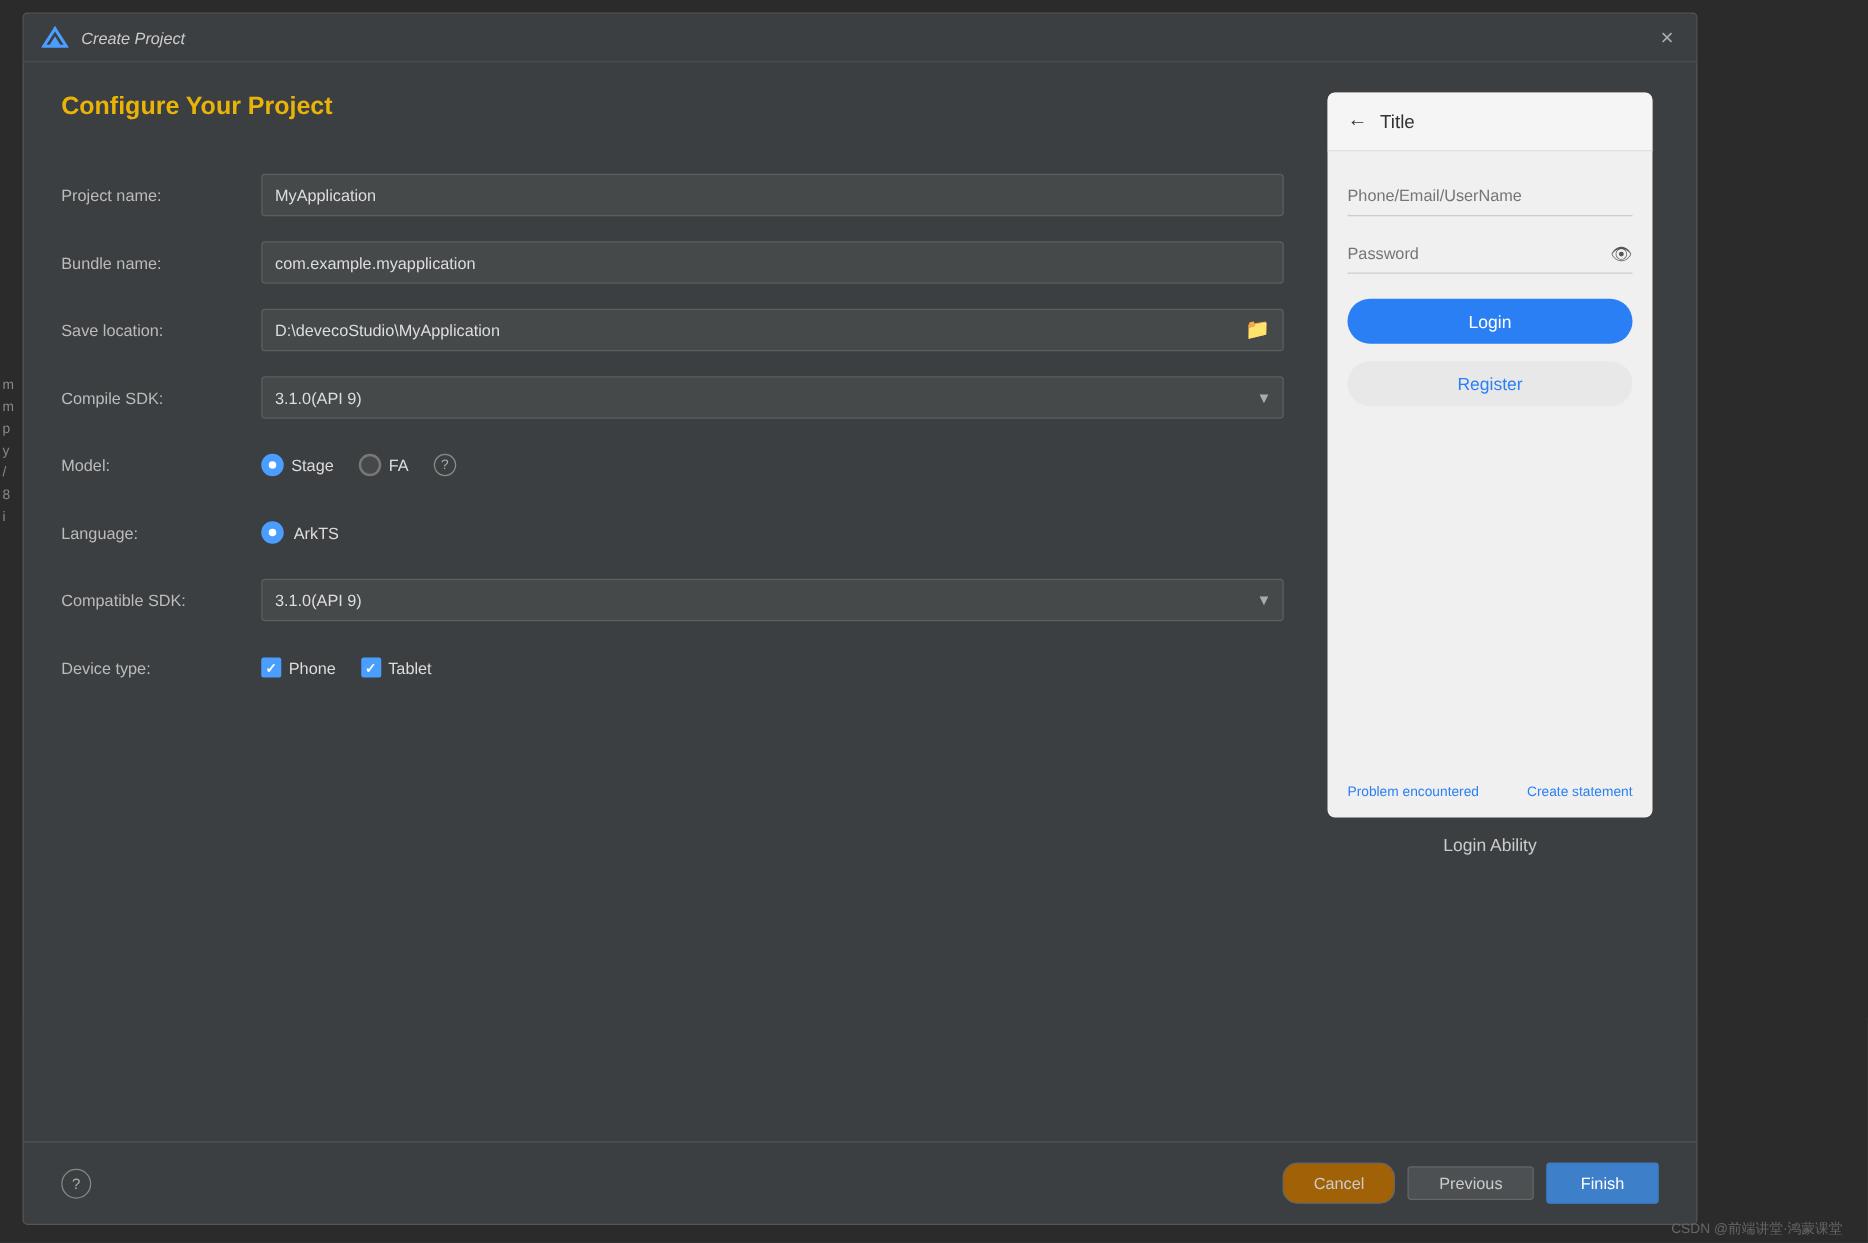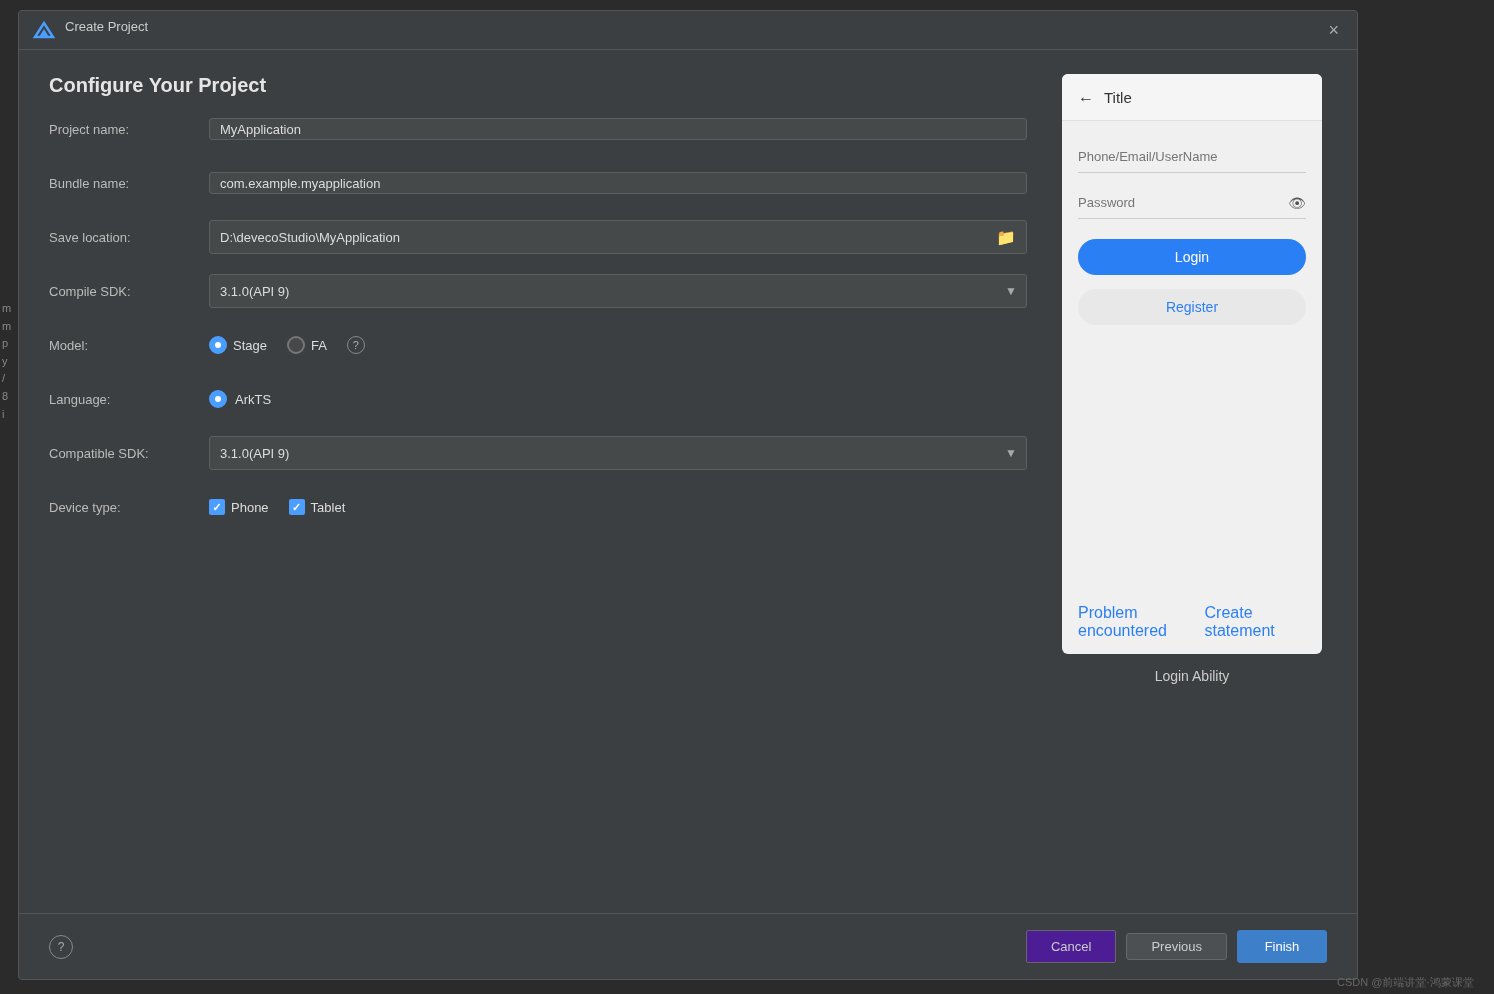--- a/index.html
+++ b/index.html
@@ -52,22 +52,23 @@
       justify-content: space-between;
       padding: 8px 14px;
       background: #3c3f41;
       border-bottom: 1px solid #555;
       border-radius: 4px 4px 0 0;
       min-height: 38px;
     }
 
     .title-bar-left {
       display: flex;
-      align-items: flex-start;
+      align-items: center;
       gap: 10px;
+      font-style: italic;
     }
 
     .app-icon {
       width: 22px;
       height: 22px;
     }
 
     .title-text {
       color: #ccc;
       font-size: 13px;
@@ -93,24 +94,24 @@
 
     
     .form-area {
       flex: 1;
       display: flex;
       flex-direction: column;
       gap: 0;
     }
 
     .page-heading {
-      color: #e5e5e5;
+      color: #eab308;
       font-size: 20px;
       font-weight: 600;
-      margin-bottom: 14px;
+      margin-bottom: 41px;
     }
 
     .form-row {
       display: flex;
       align-items: center;
       margin-bottom: 18px;
       min-height: 36px;
     }
 
     .form-label {
@@ -122,21 +123,21 @@
 
     .form-input {
       flex: 1;
       background: #45494a;
       border: 1px solid #5a5f60;
       border-radius: 3px;
       color: #ddd;
       font-size: 13px;
       padding: 6px 10px;
       outline: none;
-      height: 22px;
+      height: 34px;
     }
 
     .input-with-icon {
       flex: 1;
       display: flex;
       align-items: center;
       background: #45494a;
       border: 1px solid #5a5f60;
       border-radius: 3px;
       height: 34px;
@@ -401,21 +402,21 @@
 
     .phone-footer {
       padding: 14px 16px;
       display: flex;
       justify-content: space-between;
       margin-top: auto;
     }
 
     .phone-footer a {
       color: #2b7ff5;
-      font-size: 16px;
+      font-size: 11px;
       text-decoration: none;
     }
 
     .preview-label {
       color: #ccc;
       font-size: 14px;
       margin-top: 14px;
       text-align: center;
     }
 
@@ -434,24 +435,24 @@
       align-items: center;
     }
 
     .footer-buttons {
       display: flex;
       gap: 10px;
       align-items: center;
     }
 
     .btn-cancel {
-      background: #4c1d95;
+      background: #a16207;
       border: 1px solid #666;
       color: #ccc;
-      border-radius: 2px;
+      border-radius: 12px;
       padding: 8px 24px;
       font-size: 13px;
       cursor: pointer;
       min-width: 90px;
       margin-left: 20px;
     }
 
     .btn-previous {
       background: #4c5052;
       border: 1px solid #666;

